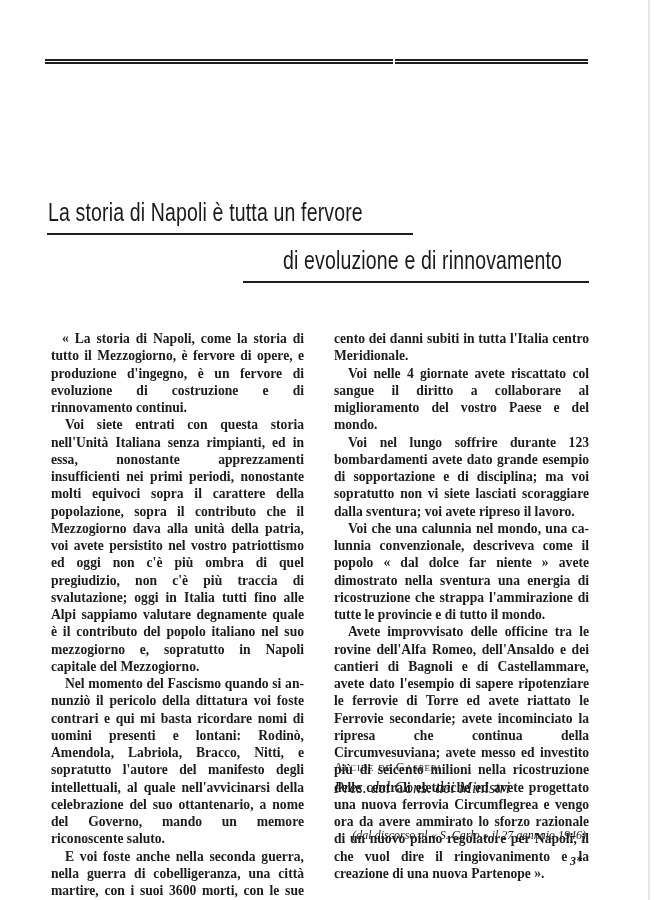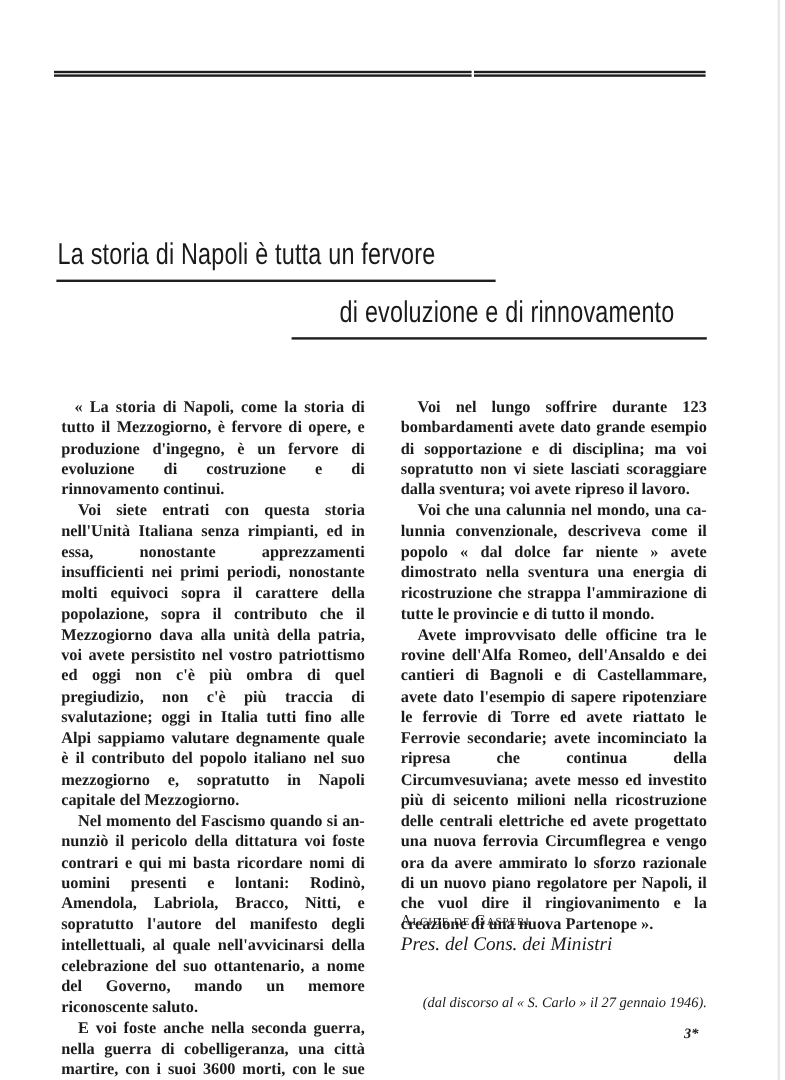--- a/index.html
+++ b/index.html
@@ -51,20 +51,22 @@
 
 <div class="col col-left">
   <p class="first">« La storia di Napoli, come la storia di tutto il Mezzogiorno, è fervore di opere, e produ­zione d'ingegno, è un fervore di evoluzione di costruzione e di rinnovamento continui.</p>
   <p>Voi siete entrati con questa storia nell'Unità Italiana senza rimpianti, ed in essa, nonostante apprezzamenti insufficienti nei primi periodi, nonostante molti equivoci sopra il carattere della popolazione, sopra il contributo che il Mezzogiorno dava alla unità della patria, voi avete persistito nel vostro patriottismo ed oggi non c'è più ombra di quel pregiudizio, non c'è più traccia di svalutazione; oggi in Italia tutti fino alle Alpi sappiamo valutare degna­mente quale è il contributo del popolo ita­liano nel suo mezzogiorno e, sopratutto in Napoli capitale del Mezzogiorno.</p>
   <p>Nel momento del Fascismo quando si an­nunziò il pericolo della dittatura voi foste contrari e qui mi basta ricordare nomi di uo­mini presenti e lontani: Rodinò, Amendola, Labriola, Bracco, Nitti, e sopratutto l'autore del manifesto degli intellettuali, al quale nel­l'avvicinarsi della celebrazione del suo ottante­nario, a nome del Governo, mando un me­more riconoscente saluto.</p>
   <p>E voi foste anche nella seconda guerra, nella guerra di cobelligeranza, una città martire, con i suoi 3600 morti, con le sue centinaia di mi­gliaia di vani distrutti, con le sue migliaia, de­cine di migliaia di senza tetto, con la distru­zione di molti dei vostri monumenti, ma so­pratutto con la perdita della vostra attrezzatura nel Porto e nell'industria alberghiera.</p>
 
 </div>
 
 <div class="col col-right">
+  <p class="noindent">cento dei danni subiti in tutta l'Italia centro Meridionale.</p>
+  <p>Voi nelle 4 giornate avete riscattato col san­gue il diritto a collaborare al miglioramento del vostro Paese e del mondo.</p>
   <p>Voi nel lungo soffrire durante 123 bombar­damenti avete dato grande esempio di soppor­tazione e di disciplina; ma voi sopratutto non vi siete lasciati scoraggiare dalla sventura; voi avete ripreso il lavoro.</p>
   <p>Voi che una calunnia nel mondo, una ca­lunnia convenzionale, descriveva come il po­polo « dal dolce far niente » avete dimostrato nella sventura una energia di ricostruzione che strappa l'ammirazione di tutte le provincie e di tutto il mondo.</p>
   <p>Avete improvvisato delle officine tra le ro­vine dell'Alfa Romeo, dell'Ansaldo e dei can­tieri di Bagnoli e di Castellammare, avete dato l'esempio di sapere ripotenziare le ferrovie di Torre ed avete riattato le Ferrovie secondarie; avete incominciato la ripresa che continua della Circumvesuviana; avete messo ed investito più di seicento milioni nella ricostruzione delle centrali elettriche ed avete progettato una nuo­va ferrovia Circumflegrea e vengo ora da avere ammirato lo sforzo razionale di un nuo­vo piano regolatore per Napoli, il che vuol dire il ringiovanimento e la creazione di una nuova Partenope ».</p>
 </div>
 
 <div class="signature sig-name">Alcide de Gasperi</div>
 <div class="signature sig-role">Pres. del Cons. dei Ministri</div>
 
 <div class="source">(dal discorso al « S. Carlo » il 27 gennaio 1946).</div>
 <div class="page-num">3*</div>

